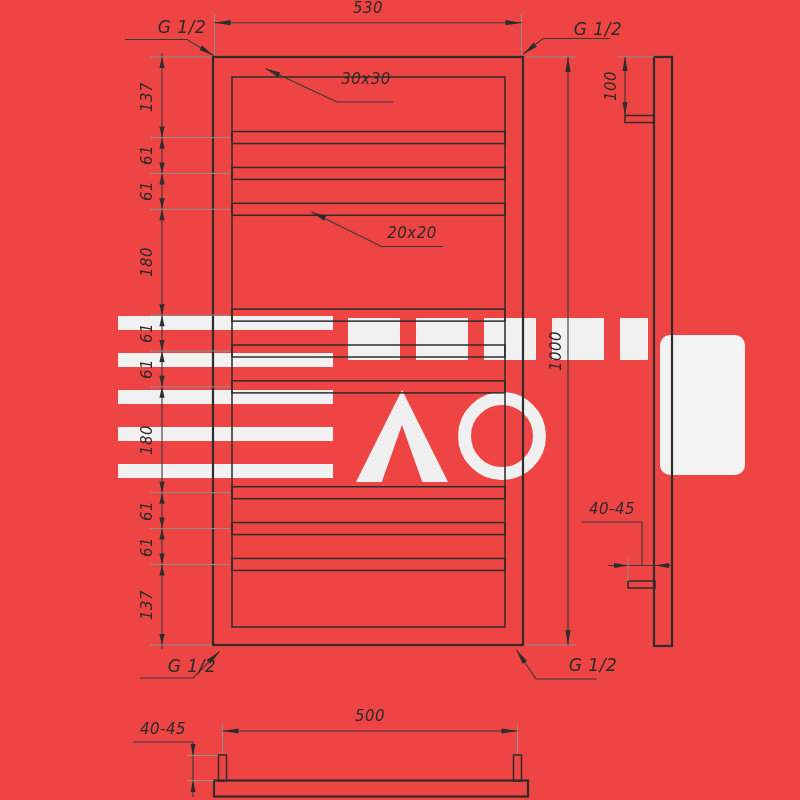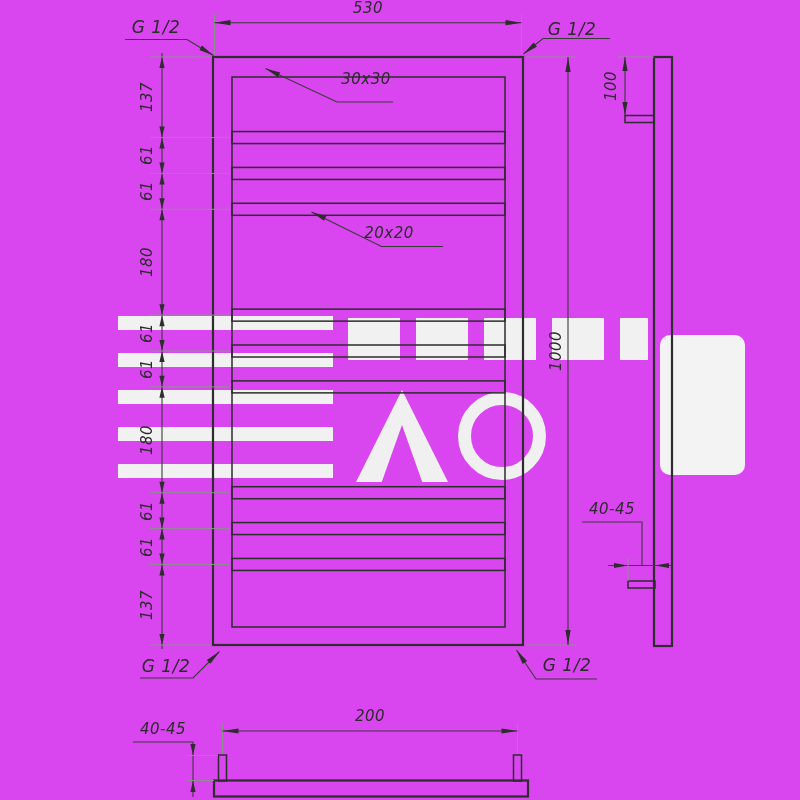--- a/index.html
+++ b/index.html
@@ -1,35 +1,35 @@
 <!DOCTYPE html>
 <html><head>
 <meta charset="utf-8">
 <style>
   html,body{margin:0;padding:0;background:#ffffff;}
   .canvas{
     position:relative;
     width:800px;height:800px;
-    background:#d946ef;
+    background:#ef4444;
     font-family:"DejaVu Sans", sans-serif;
     overflow:hidden;
   }
   .canvas svg{position:absolute;left:0;top:0;}
   .lbl{
     position:absolute;
     transform:translate(-50%,-50%);
     font-style:italic;
     font-size:15px;
     color:#2b2b2b;
     letter-spacing:.5px;
     white-space:nowrap;
     line-height:1;
   }
   .lbl.rot{transform:translate(-50%,-50%) rotate(-90deg);}
-  .lbl.big{font-size:17px;}
+  .lbl.big{font-size:17px;margin-left:26px;}
   
   .wm{position:absolute;pointer-events:none;}
   .wm-stripes{
     left:118px;top:316px;width:215px;height:185px;
     background:repeating-linear-gradient(180deg,#f1f1f1 0 14px,transparent 14px 37px);
   }
   .wm-letters{
     left:348px;top:318px;width:300px;height:42px;
     background:repeating-linear-gradient(90deg,#f1f1f1 0 52px,transparent 52px 68px);
   }
@@ -187,26 +187,26 @@
 
   <div class="lbl" style="left:368px;top:8px;">530</div>
   <div class="lbl rot" style="left:556px;top:351px;">1000</div>
 
   <div class="lbl big" style="left:156px;top:27px;">G 1/2</div>
   <div class="lbl big" style="left:572px;top:29px;">G 1/2</div>
   <div class="lbl big" style="left:166px;top:666px;">G 1/2</div>
   <div class="lbl big" style="left:567px;top:665px;">G 1/2</div>
 
   <div class="lbl" style="left:366px;top:79px;">30x30</div>
-  <div class="lbl" style="left:389px;top:233px;">20x20</div>
+  <div class="lbl" style="left:412px;top:233px;">20x20</div>
 
   <div class="lbl rot" style="left:611px;top:86px;">100</div>
   <div class="lbl" style="left:612px;top:509px;">40-45</div>
 
-  <div class="lbl" style="left:370px;top:716px;">200</div>
+  <div class="lbl" style="left:370px;top:716px;">500</div>
   <div class="lbl" style="left:163px;top:729px;">40-45</div>
 
 <div class="lbl rot" style="left: 147px; top: 97.278px;">137</div>
     <div class="lbl rot" style="left: 147px; top: 155.49px;">61</div>
     <div class="lbl rot" style="left: 147px; top: 191.358px;">61</div>
     <div class="lbl rot" style="left: 147px; top: 262.212px;">180</div>
     <div class="lbl rot" style="left: 147px; top: 333.066px;">61</div>
     <div class="lbl rot" style="left: 147px; top: 368.934px;">61</div>
     <div class="lbl rot" style="left: 147px; top: 439.788px;">180</div>
     <div class="lbl rot" style="left: 147px; top: 510.642px;">61</div>

